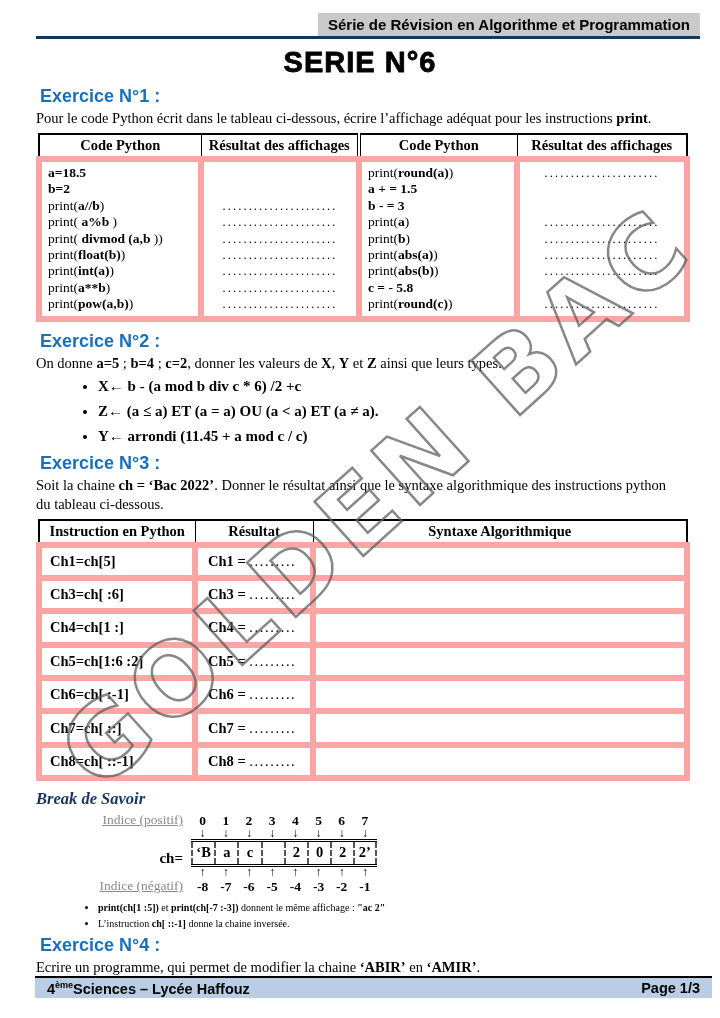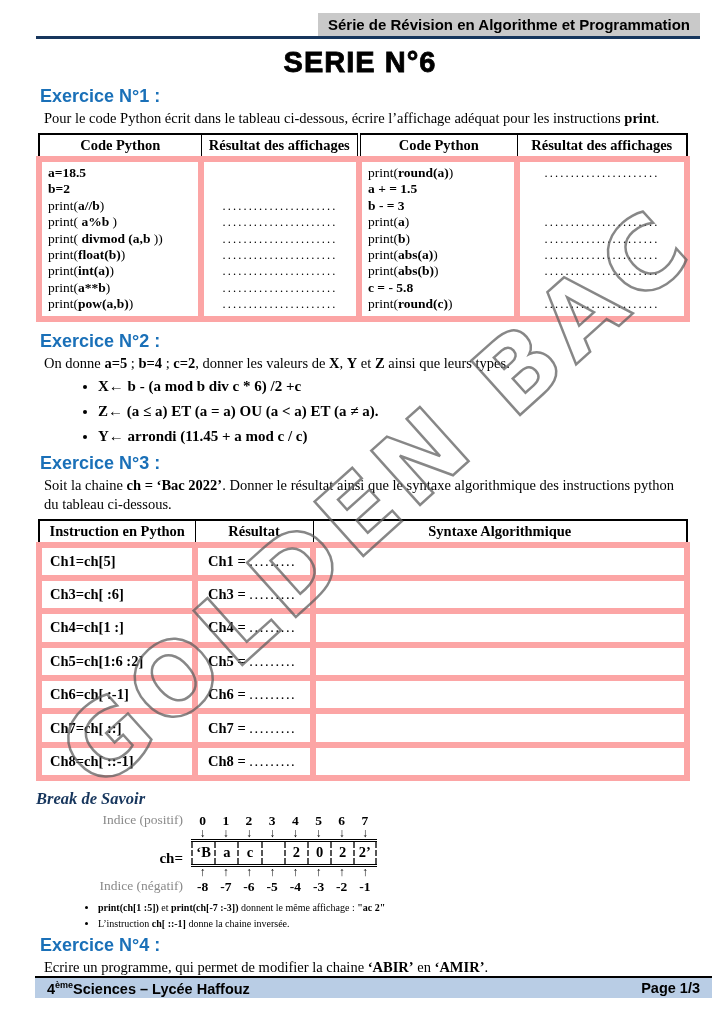--- a/index.html
+++ b/index.html
@@ -10,21 +10,21 @@
   .banner{position:absolute;top:13px;right:20px;height:23px;line-height:23px;
           background:var(--banner_bg,#c9c9c9);padding:0 10px;
           font-family:"Liberation Sans",sans-serif;font-weight:bold;font-size:15px;}
   .rule{position:absolute;top:36px;left:36px;right:20px;height:3px;background:var(--navy,#17365d);}
   .title{position:absolute;top:46px;left:0;width:100%;text-align:center;
          font-family:"Liberation Sans",sans-serif;font-weight:bold;font-size:29px;
          letter-spacing:1px;-webkit-text-stroke:0.8px #000;}
   .content{position:absolute;top:86px;left:36px;width:648px;}
   .exh{font-family:"Liberation Sans",sans-serif;font-weight:bold;font-size:18px;
        color:var(--accent,#1a70b8);margin:0 0 2px 4px;}
-  p.body{font-size:14.5px;line-height:19px;margin:1px 0 5px 8px;}
+  p.body{font-size:14.5px;line-height:19px;margin:1px 0 5px 0;}
   
   table.tbl{width:100%;border-collapse:collapse;border:2px solid #000;table-layout:fixed;}
   .tbl th{border:1px solid #000;border-bottom:2px solid #000;font-size:14.5px;padding:2px 0;}
   .tbl td{border:6px solid #fca5a5;}
   .t1 th:nth-child(3),.t1 td:nth-child(3){border-left:4px double #000;}
   .t1 td{vertical-align:top;padding:3px 0 3px 0;}
   .t1 td.code{padding-left:6px;}
   .cl{height:16.4px;line-height:16.4px;font-size:13.5px;white-space:nowrap;}
   .dl{text-align:center;letter-spacing:2.1px;font-size:12.5px;}
   .t2 tbody tr{height:33.4px;}
@@ -35,21 +35,21 @@
   
   ul.blist{margin:3px 0 6px 0;padding-left:62px;}
   ul.blist li{font-size:15px;margin-bottom:8px;}
   ul.blist.bold li{font-weight:bold;}
   ul.blist.tight li{font-size:10px;margin-bottom:5px;font-weight:normal;}
   
   .bds{font-style:italic;font-weight:bold;font-size:16.5px;color:var(--navy,#17365d);
        margin:8px 0 3px 0;font-family:"Liberation Serif",serif;}
   .drow{display:flex;align-items:flex-end;}
   .dlabel{width:155px;text-align:right;padding-right:8px;font-size:13.5px;flex:none;}
-  .glabel{color:var(--gray_label,#8a8a8a);}
+  .glabel{color:var(--gray_label,#8a8a8a);text-decoration:underline;}
   .chlbl{font-weight:bold;font-size:15px;color:#000;}
   .ic{width:23.2px;flex:none;text-align:center;font-weight:bold;font-size:13.5px;line-height:15px;}
   .arrow-row .ic{line-height:11px;font-size:12px;}
   .strip{display:flex;border-top:3px double #000;border-bottom:3px double #000;}
   .cc{width:23.2px;height:22px;line-height:21px;flex:none;text-align:center;
       font-weight:bold;font-size:14.5px;border-left:2px dashed #555;}
   .cc:last-child{border-right:2px dashed #555;}
   
   .footer{position:absolute;left:35px;right:8px;bottom:20px;height:22px;
           background:var(--footer_bg,#b9cde5);border-top:2px solid #000;

